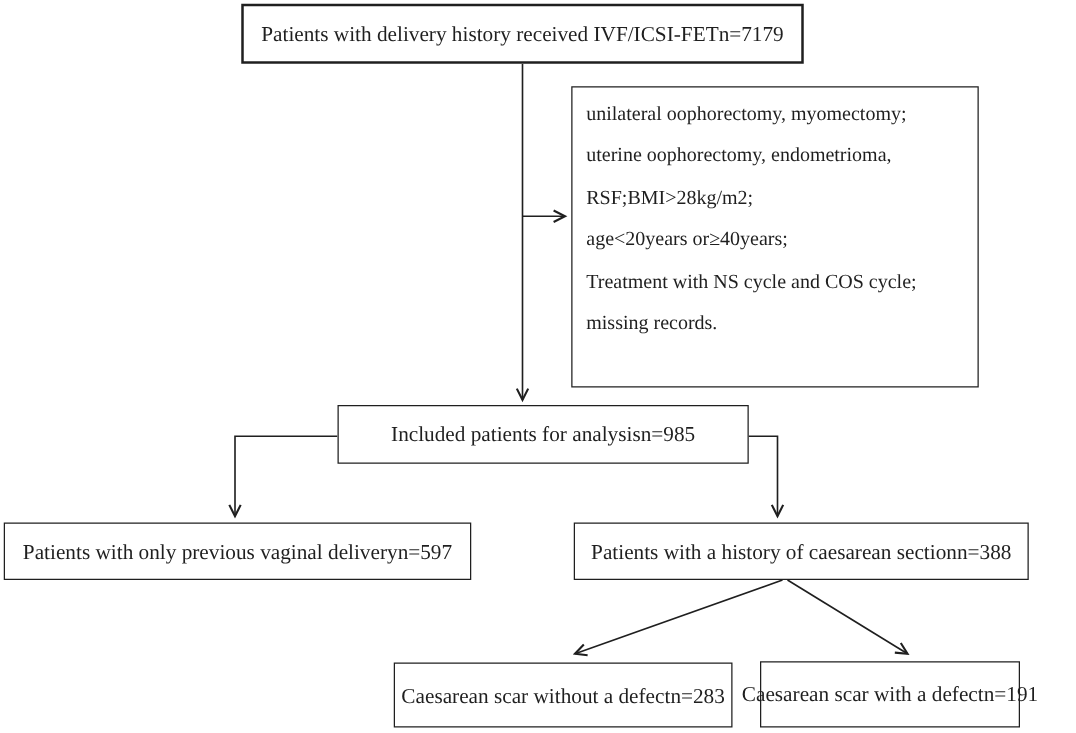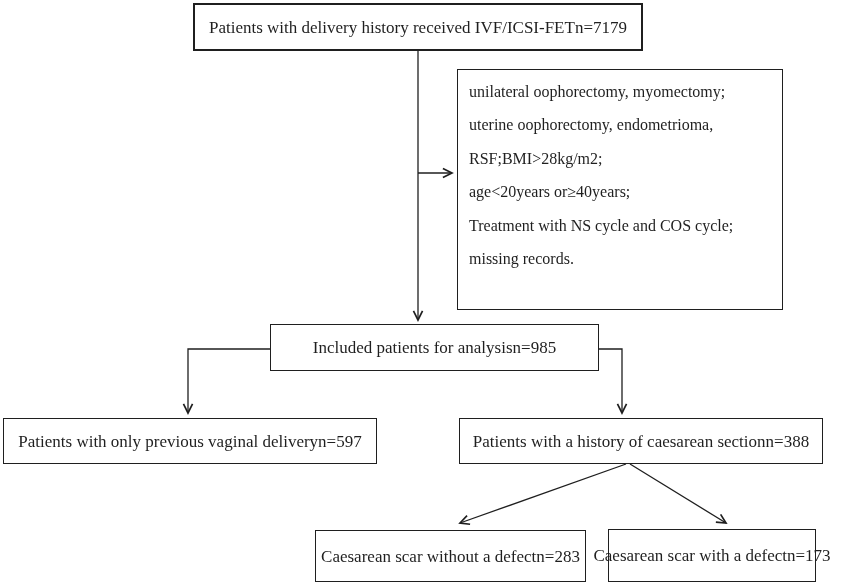--- a/index.html
+++ b/index.html
@@ -109,16 +109,16 @@
     <div class="count">n=388</div>
   </div>
 
   <div class="node" id="node-scar-no">
     <div class="label">Caesarean scar without a defect</div>
     <div class="count">n=283</div>
   </div>
 
   <div class="node" id="node-scar-yes">
     <div class="label">Caesarean scar with a defect</div>
-    <div class="count">n=173</div>
+    <div class="count">n=191</div>
   </div>
 
 </div>
 
 </body></html>

